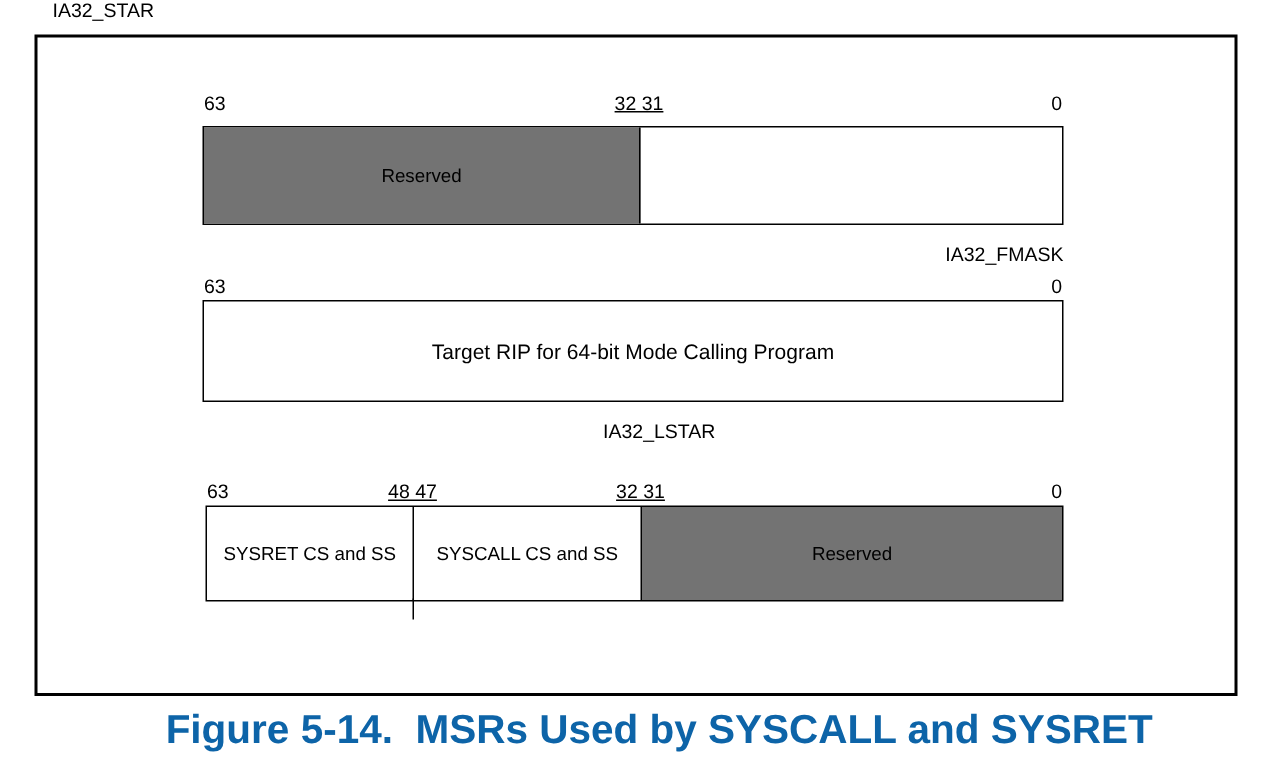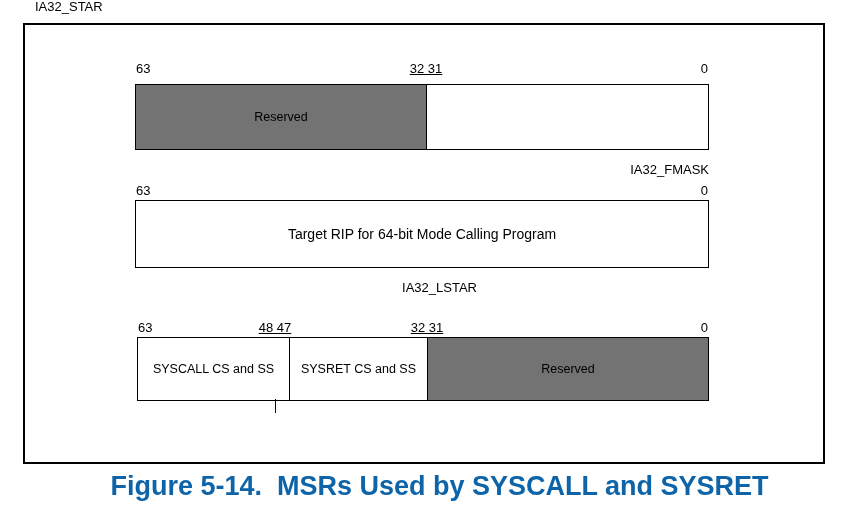--- a/index.html
+++ b/index.html
@@ -136,20 +136,20 @@
 </div>
 <div class="regname name-lstar">IA32_LSTAR</div>
 
 <div class="bits bits-star">
   <span class="bit-left">63</span>
   <span class="bit-mid bit-mid48">48 47</span>
   <span class="bit-mid bit-mid32">32 31</span>
   <span class="bit-right">0</span>
 </div>
 <div class="regbox box-star">
+  <div class="field f0 divider-right">SYSRET CS and SS</div>
   <div class="field f1 divider-right">SYSCALL CS and SS</div>
-  <div class="field f0 divider-right">SYSRET CS and SS</div>
   <div class="field f2 reserved">Reserved</div>
 </div>
 <div class="divider-ext"></div>
 <div class="regname name-star">IA32_STAR</div>
 
 <div class="caption">Figure 5-14.  MSRs Used by SYSCALL and SYSRET</div>
 
 </body></html>

